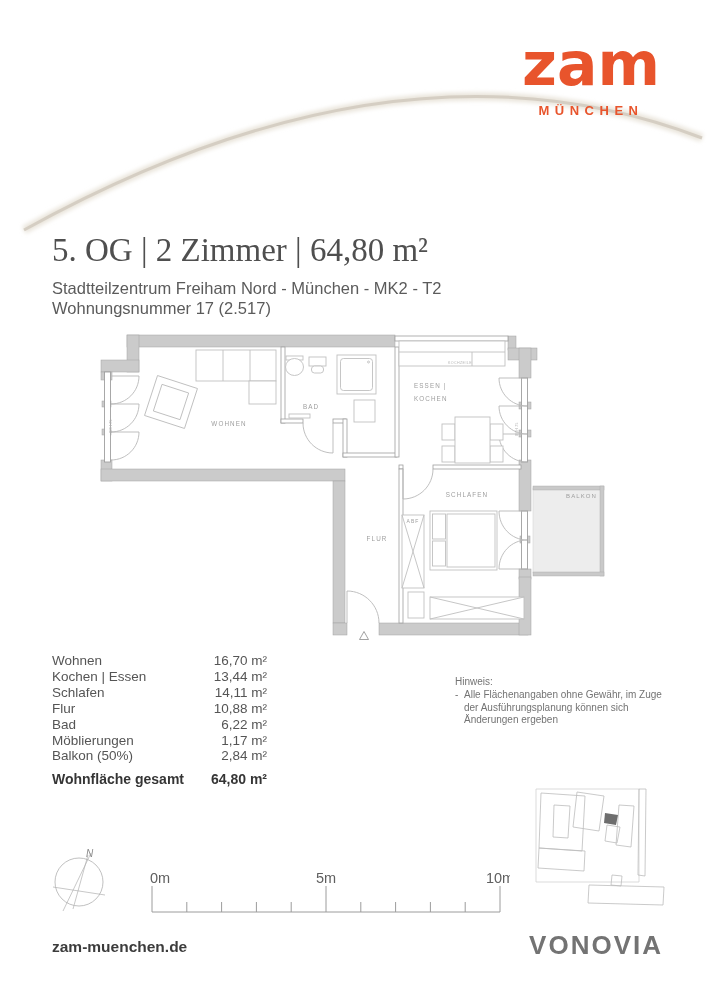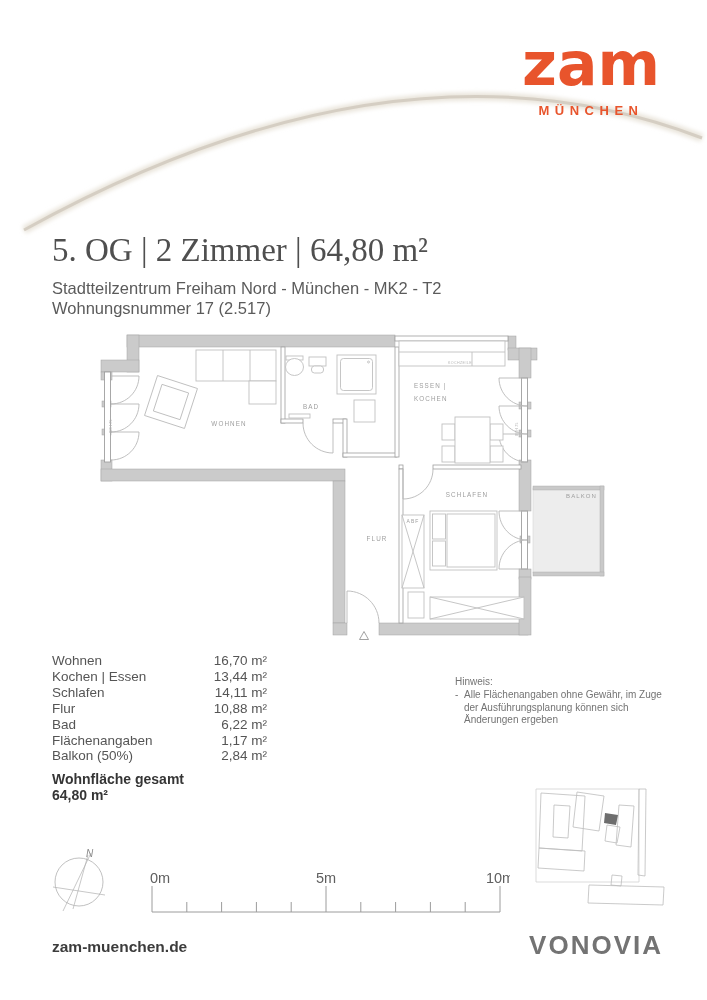--- a/index.html
+++ b/index.html
@@ -11,21 +11,21 @@
             font-family:"DejaVu Sans",sans-serif;font-weight:700;font-size:60px;line-height:72px;}
   .logo-sub{left:516px;top:103px;width:150px;text-align:center;color:#e8542c;
             font-size:13px;letter-spacing:5.5px;font-weight:600;}
   .title{left:52px;top:232px;width:560px;color:#4f4f4f;
          font-family:"Liberation Serif","DejaVu Serif",serif;font-size:33px;font-weight:500;}
   .subtitle{left:52px;top:278px;width:560px;color:#5b5b5b;font-size:16.5px;line-height:20px;}
   
   .area-table{left:52px;top:653px;width:215px;color:#555;font-size:13.5px;}
   .a-row{display:flex;justify-content:space-between;line-height:15.9px;}
   .a-total{display:flex;justify-content:space-between;margin-top:7px;font-weight:700;
-           color:#353535;font-size:14px;flex-direction:column;}
+           color:#353535;font-size:14px;}
   
   .notes{left:455px;top:652px;width:224px;color:#737373;font-size:10px;line-height:12.8px;margin-top:24px;}
   .note-item{position:relative;padding-left:9px;}
   .note-item::before{content:"-";position:absolute;left:0;top:0;}
   
   .website{left:52px;top:938px;font-size:15.5px;font-weight:700;color:#3c3c3c;}
   .vonovia{right:44px;top:930px;font-size:26px;font-weight:700;letter-spacing:2px;
            color:#737373;transform:scaleY(1.02);}
   svg text{font-family:"Liberation Sans",sans-serif;}
 </style>
@@ -215,21 +215,21 @@
       </div>
     <div class="a-row">
         <span>Flur</span>
         <span>10,88 m²</span>
       </div>
     <div class="a-row">
         <span>Bad</span>
         <span>6,22 m²</span>
       </div>
     <div class="a-row">
-        <span>Flächenangaben</span>
+        <span>Möblierungen</span>
         <span>1,17 m²</span>
       </div>
     <div class="a-row">
         <span>Balkon  (50%)</span>
         <span>2,84 m²</span>
       </div>
     <div class="a-total">
         <span>Wohnfläche gesamt</span>
         <span>64,80 m²</span>
       </div>

